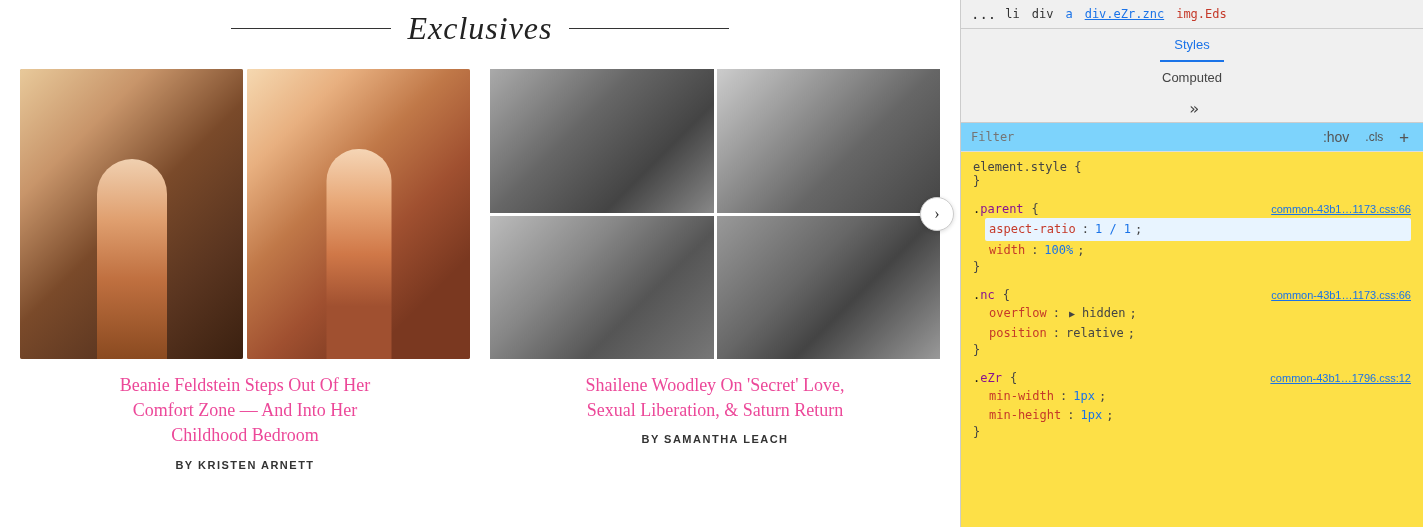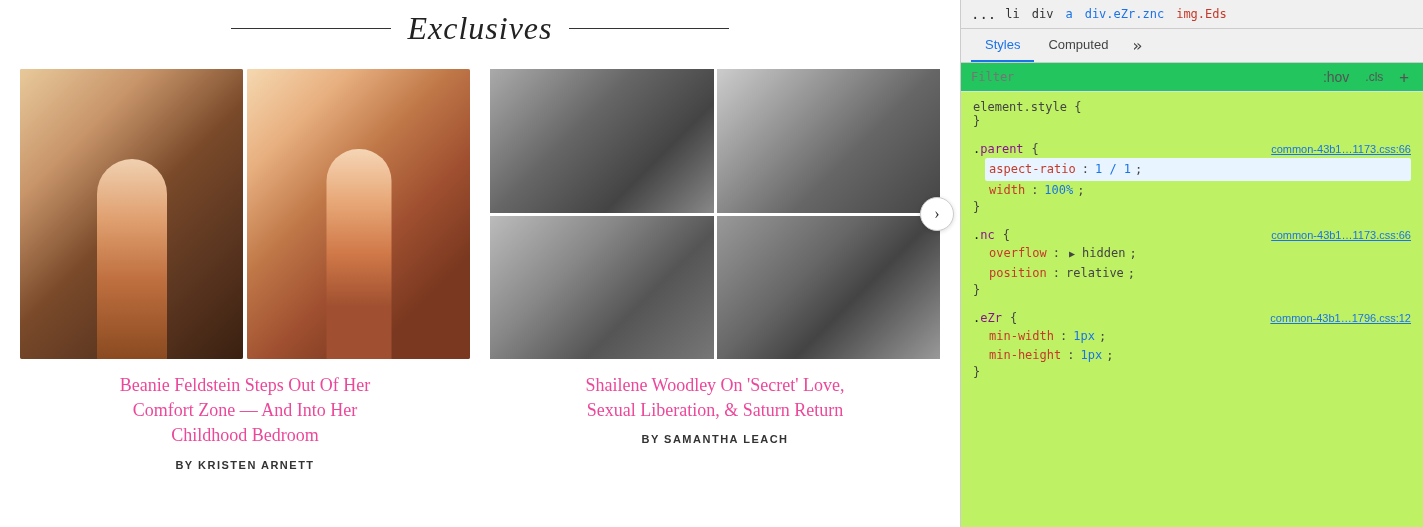--- a/index.html
+++ b/index.html
@@ -247,30 +247,31 @@
       cursor: pointer;
     }
     .bc-tag {
       color: #333;
       padding: 1px 3px;
       border-radius: 2px;
       cursor: pointer;
       text-align: right;
     }
     .bc-tag-a { color: #1a73e8; }
-    .bc-tag-div1 { color: #1a73e8; }
+    .bc-tag-div1 { color: #1a73e8; text-decoration: underline; }
     .bc-tag-img { color: #c53929; }
 
     
     .devtools-tabs {
       background: #f0f0f0;
       border-bottom: 1px solid #ccc;
       display: flex;
       align-items: center;
       padding: 0 10px;
+      flex-direction: column;
     }
     .dt-tab {
       padding: 8px 14px;
       font-size: 13px;
       font-family: Arial, sans-serif;
       cursor: pointer;
       color: #444;
       border-bottom: 2px solid transparent;
     }
     .dt-tab.active {
@@ -280,21 +281,21 @@
     .dt-tab-more {
       margin-left: 4px;
       font-size: 16px;
       color: #444;
       cursor: pointer;
       padding: 4px 6px;
     }
 
     
     .devtools-filter {
-      background: #22c55e;
+      background: #7dd3fc;
       border-bottom: 1px solid #ddd;
       display: flex;
       align-items: center;
       padding: 4px 10px;
       gap: 8px;
     }
     .filter-input {
       flex: 1;
       border: none;
       outline: none;
@@ -324,21 +325,21 @@
       color: #555;
       cursor: pointer;
       padding: 0 4px;
     }
 
     
     .devtools-rules {
       flex: 1;
       overflow-y: auto;
       padding: 8px 12px;
-      background: #bef264;
+      background: #fde047;
     }
 
     .css-rule {
       margin-bottom: 14px;
     }
 
     .rule-header {
       display: flex;
       align-items: baseline;
       gap: 8px;

